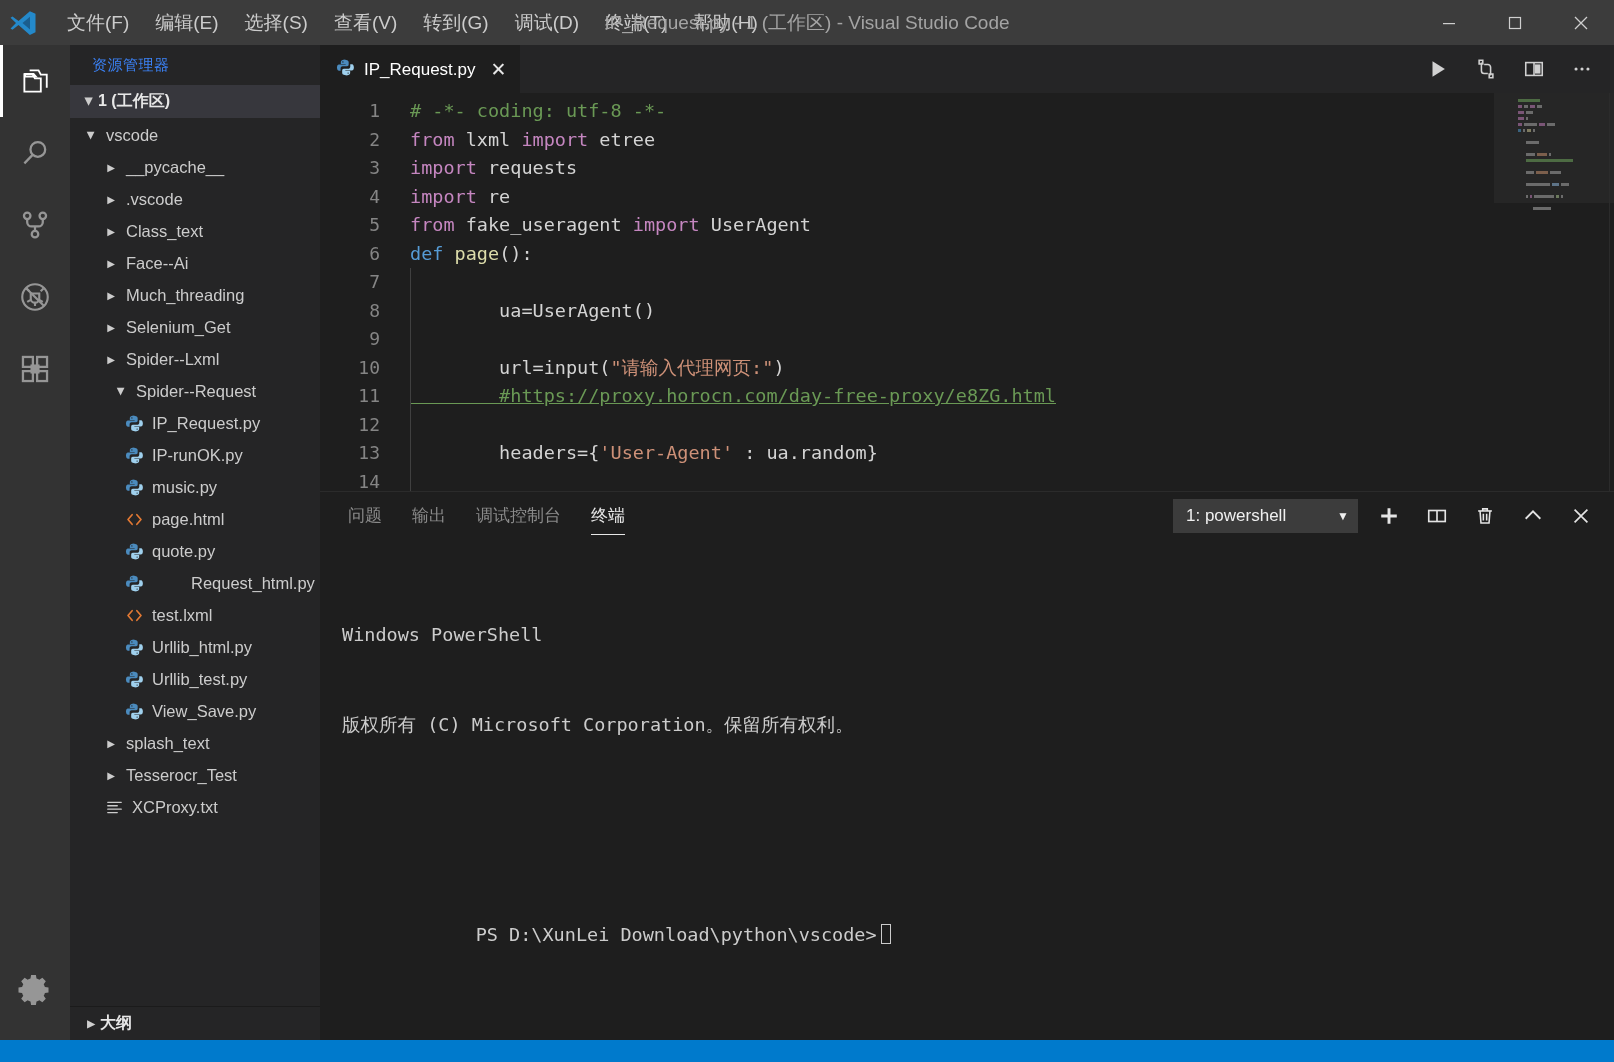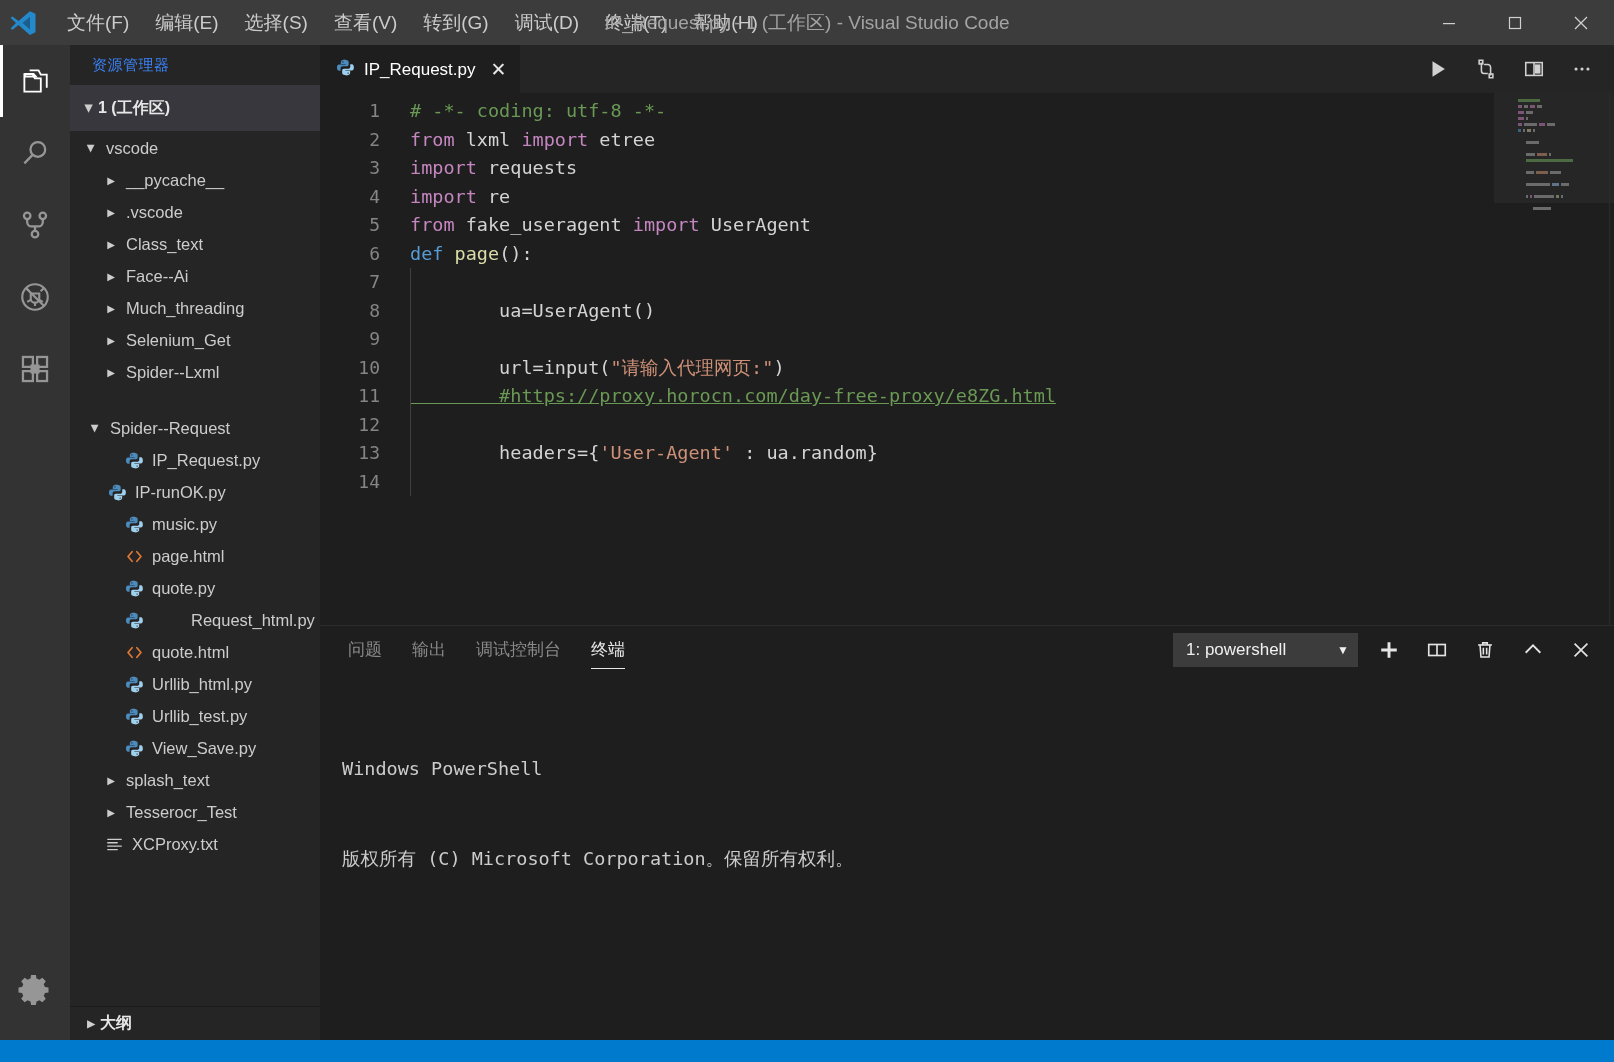--- a/index.html
+++ b/index.html
@@ -54,21 +54,21 @@
   
   .sidebar {
     width: 250px; background: #252526; flex: 0 0 250px; display: flex; flex-direction: column;
     position: relative;
   }
   .sidebar-title {
     height: 40px; display: flex; align-items: center; padding: 0 22px;
     color: #3b82f6; font-size: 15px; letter-spacing: 0.5px;
   }
   .ws-root {
-    height: 46px; display: flex; align-items: center; padding-left: 10px;
+    height: 33px; display: flex; align-items: center; padding-left: 10px;
     background: #37373d; color: #e7e7e7; font-size: 16px; font-weight: bold;
   }
   .tree { flex: 1 1 auto; overflow: hidden; padding-top: 1px; }
   .row {
     height: 32px; display: flex; align-items: center; color: #cccccc; font-size: 16.5px;
     white-space: nowrap;
   }
   .twisty {
     width: 18px; display: inline-flex; align-items: center; justify-content: center;
     color: #cccccc; font-size: 10px; flex: 0 0 18px;
@@ -282,34 +282,34 @@
             <span style="margin-left: 6px;">Much_threading</span>
           </div>
           <div class="row" style="padding-left: 32px;">
             <span class="twisty">▶</span>
             <span style="margin-left: 6px;">Selenium_Get</span>
           </div>
           <div class="row" style="padding-left: 32px;">
             <span class="twisty">▶</span>
             <span style="margin-left: 6px;">Spider--Lxml</span>
           </div>
-          <div class="row" style="padding-left: 16px; margin-top: 24px;">
+          <div class="row" style="padding-left: 42px;">
             <span class="twisty open">▶</span>
             <span style="margin-left: 6px;">Spider--Request</span>
           </div>
           <div class="row" style="padding-left: 52px;">
             <span class="ficon">
               <svg width="19" height="19" viewBox="0 0 24 24">
   <path d="M11.9 2c-1.9 0-3.4.3-4.4.8-.9.5-1.4 1.3-1.4 2.3v2.4h6.1v.8H4.1c-1.2 0-2.2.7-2.6 1.9-.4 1.4-.4 2.3 0 3.8.4 1.2 1.1 2 2.3 2h2V13c0-1.4 1.2-2.6 2.6-2.6h5.6c1.1 0 2-1 2-2.1V5.1c0-1.1-.9-2-2-2.3-.7-.2-1.5-.3-2.1-.3zM8.7 4c.5 0 .9.4.9.9s-.4.9-.9.9-.9-.4-.9-.9.4-.9.9-.9z" fill="#4b8bbe"></path>
   <path d="M12.1 22c1.9 0 3.4-.3 4.4-.8.9-.5 1.4-1.3 1.4-2.3v-2.4h-6.1v-.8h7.9c1.2 0 2.2-.7 2.6-1.9.4-1.4.4-2.3 0-3.8-.4-1.2-1.1-2-2.3-2h-2V11c0 1.4-1.2 2.6-2.6 2.6H9.8c-1.1 0-2 1-2 2.1v3.2c0 1.1.9 2 2 2.3.7.2 1.5.3 2.3.3zm3.2-2c-.5 0-.9-.4-.9-.9s.4-.9.9-.9.9.4.9.9-.4.9-.9.9z" fill="#9fd0ed"></path>
               </svg>
             </span>
             <span style="margin-left: 6px;">IP_Request.py</span>
           </div>
-          <div class="row" style="padding-left: 35px;">
+          <div class="row" style="padding-left: 52px;">
             <span class="ficon">
               <svg width="19" height="19" viewBox="0 0 24 24">
   <path d="M11.9 2c-1.9 0-3.4.3-4.4.8-.9.5-1.4 1.3-1.4 2.3v2.4h6.1v.8H4.1c-1.2 0-2.2.7-2.6 1.9-.4 1.4-.4 2.3 0 3.8.4 1.2 1.1 2 2.3 2h2V13c0-1.4 1.2-2.6 2.6-2.6h5.6c1.1 0 2-1 2-2.1V5.1c0-1.1-.9-2-2-2.3-.7-.2-1.5-.3-2.1-.3zM8.7 4c.5 0 .9.4.9.9s-.4.9-.9.9-.9-.4-.9-.9.4-.9.9-.9z" fill="#4b8bbe"></path>
   <path d="M12.1 22c1.9 0 3.4-.3 4.4-.8.9-.5 1.4-1.3 1.4-2.3v-2.4h-6.1v-.8h7.9c1.2 0 2.2-.7 2.6-1.9.4-1.4.4-2.3 0-3.8-.4-1.2-1.1-2-2.3-2h-2V11c0 1.4-1.2 2.6-2.6 2.6H9.8c-1.1 0-2 1-2 2.1v3.2c0 1.1.9 2 2 2.3.7.2 1.5.3 2.3.3zm3.2-2c-.5 0-.9-.4-.9-.9s.4-.9.9-.9.9.4.9.9-.4.9-.9.9z" fill="#9fd0ed"></path>
               </svg>
             </span>
             <span style="margin-left: 6px;">IP-runOK.py</span>
           </div>
           <div class="row" style="padding-left: 52px;">
             <span class="ficon">
@@ -347,21 +347,21 @@
             </span>
             <span style="margin-left: 6px;">Request_html.py</span>
           </div>
           <div class="row" style="padding-left: 52px;">
             <span class="ficon">
               <svg width="19" height="19" viewBox="0 0 24 24" fill="none" stroke="#e37933" stroke-width="2.1" stroke-linecap="round" stroke-linejoin="round">
   <path d="M9 6 L3.8 12 L9 18"></path>
                 <path d="M15 6 L20.2 12 L15 18"></path>
               </svg>
             </span>
-            <span style="margin-left: 6px;">quote.html</span>
+            <span style="margin-left: 6px;">test.lxml</span>
           </div>
           <div class="row" style="padding-left: 52px; align-items: center;">
             <span class="ficon">
               <svg width="19" height="19" viewBox="0 0 24 24">
   <path d="M11.9 2c-1.9 0-3.4.3-4.4.8-.9.5-1.4 1.3-1.4 2.3v2.4h6.1v.8H4.1c-1.2 0-2.2.7-2.6 1.9-.4 1.4-.4 2.3 0 3.8.4 1.2 1.1 2 2.3 2h2V13c0-1.4 1.2-2.6 2.6-2.6h5.6c1.1 0 2-1 2-2.1V5.1c0-1.1-.9-2-2-2.3-.7-.2-1.5-.3-2.1-.3zM8.7 4c.5 0 .9.4.9.9s-.4.9-.9.9-.9-.4-.9-.9.4-.9.9-.9z" fill="#4b8bbe"></path>
   <path d="M12.1 22c1.9 0 3.4-.3 4.4-.8.9-.5 1.4-1.3 1.4-2.3v-2.4h-6.1v-.8h7.9c1.2 0 2.2-.7 2.6-1.9.4-1.4.4-2.3 0-3.8-.4-1.2-1.1-2-2.3-2h-2V11c0 1.4-1.2 2.6-2.6 2.6H9.8c-1.1 0-2 1-2 2.1v3.2c0 1.1.9 2 2 2.3.7.2 1.5.3 2.3.3zm3.2-2c-.5 0-.9-.4-.9-.9s.4-.9.9-.9.9.4.9.9-.4.9-.9.9z" fill="#9fd0ed"></path>
               </svg>
             </span>
             <span style="margin-left: 6px;">Urllib_html.py</span>
           </div>
@@ -539,20 +539,23 @@
               <svg width="22" height="22" viewBox="0 0 24 24" fill="none" stroke="#e4e4e4" stroke-width="1.8">
                   <path d="M5 5 L19 19 M19 5 L5 19"></path>
                 </svg>
             </div>
           </div>
         </div>
         <div class="term-body">
           <div>Windows PowerShell</div>
           <div>版权所有 (C) Microsoft Corporation。保留所有权利。</div>
           <div style="height:30px;"></div>
+          <div>
+            <span>PS D:\XunLei Download\python\vscode&gt;</span><span class="caret-block"></span>
+          </div>
         </div>
       </div>
 
     </div>
   </div>
 
   <div class="statusbar"></div>
 </div>
 
 </body></html>

